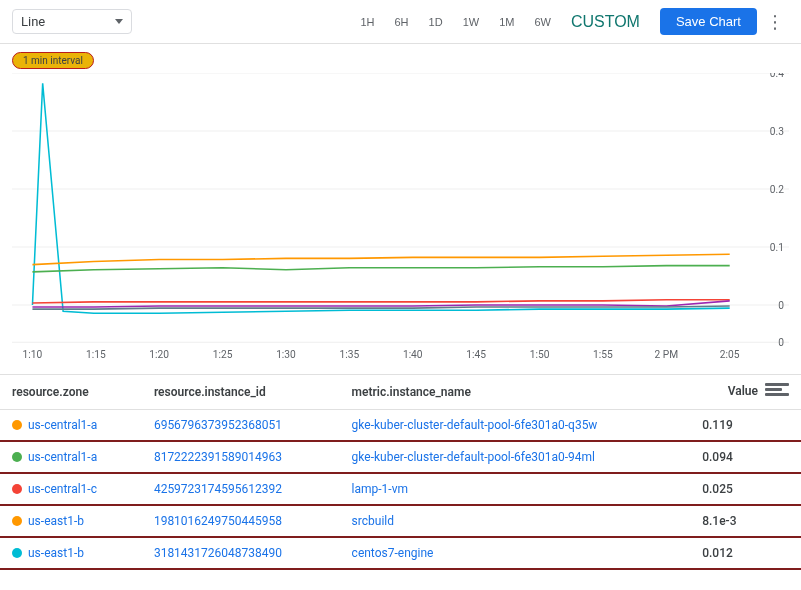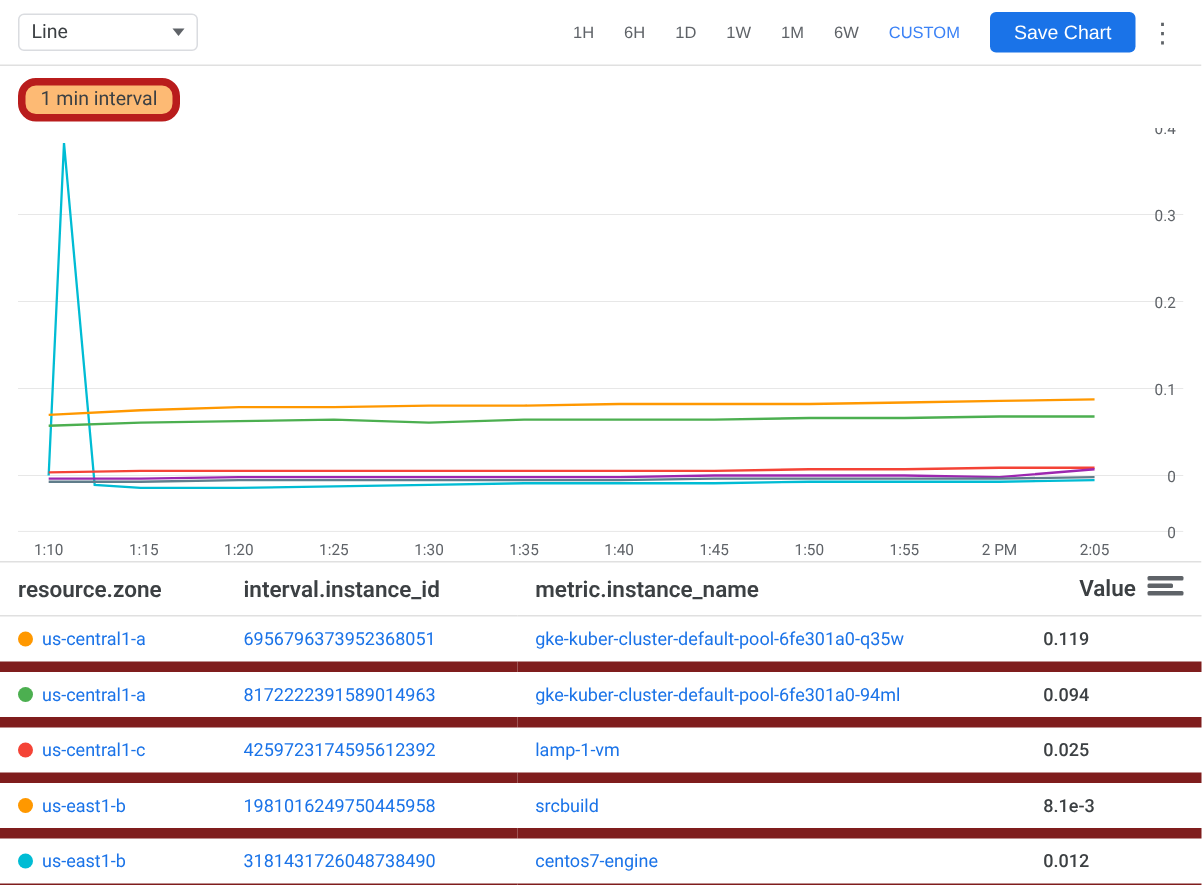--- a/index.html
+++ b/index.html
@@ -38,22 +38,22 @@
       font-size: 11px;
       color: #5f6368;
       cursor: pointer;
       border-radius: 4px;
       border: none;
       background: none;
     }
     
     .custom-btn {
       padding: 4px 8px;
-      font-size: 11px;
-      color: #3b82f6;
+      font-size: 16px;
+      color: #0f766e;
       cursor: pointer;
       font-weight: 500;
     }
     
     .save-chart-btn {
       background: #1a73e8;
       color: #fff;
       border: none;
       border-radius: 4px;
       padding: 6px 16px;
@@ -75,25 +75,25 @@
     }
 
     
     .chart-container {
       position: relative;
       padding: 8px 12px 0 12px;
       height: 330px;
     }
     .interval-badge {
       display: inline-block;
-      background: #fdba74;
-      border: 5px solid #b91c1c;
+      background: #eab308;
+      border: 1px solid #b91c1c;
       border-radius: 12px;
       padding: 2px 10px;
-      font-size: 13px;
+      font-size: 10px;
       color: #3c4043;
       margin-bottom: 4px;
     }
     .chart-svg-wrapper {
       width: 100%;
       height: 290px;
       position: relative;
     }
 
     
@@ -108,28 +108,28 @@
       font-size: 12px;
     }
     thead tr {
       border-bottom: 1px solid #e0e0e0;
     }
     thead th {
       padding: 8px 12px;
       text-align: left;
       font-weight: 600;
       color: #3c4043;
-      font-size: 15px;
+      font-size: 12px;
       white-space: nowrap;
     }
     thead th.value-col {
       text-align: right;
     }
     tbody tr {
-      border-bottom: 7px solid #7f1d1d;
+      border-bottom: 2px solid #7f1d1d;
     }
     tbody td {
       padding: 8px 12px;
       color: #3c4043;
     }
     tbody td.value-cell {
       text-align: left;
       font-weight: 500;
     }
     .color-dot {
@@ -240,21 +240,21 @@
 </div>
 
 <div class="table-container">
   <table>
     <thead>
       <tr>
         <th>
           <span>resource.zone</span>
         </th>
         <th>
-          <span>interval.instance_id</span>
+          <span>resource.instance_id</span>
         </th>
         <th>
           <span>metric.instance_name</span>
         </th>
         <th class="value-col">
           <span>Value</span>
           <span class="col-icons">
             <span></span>
               <span></span>
               <span></span>

